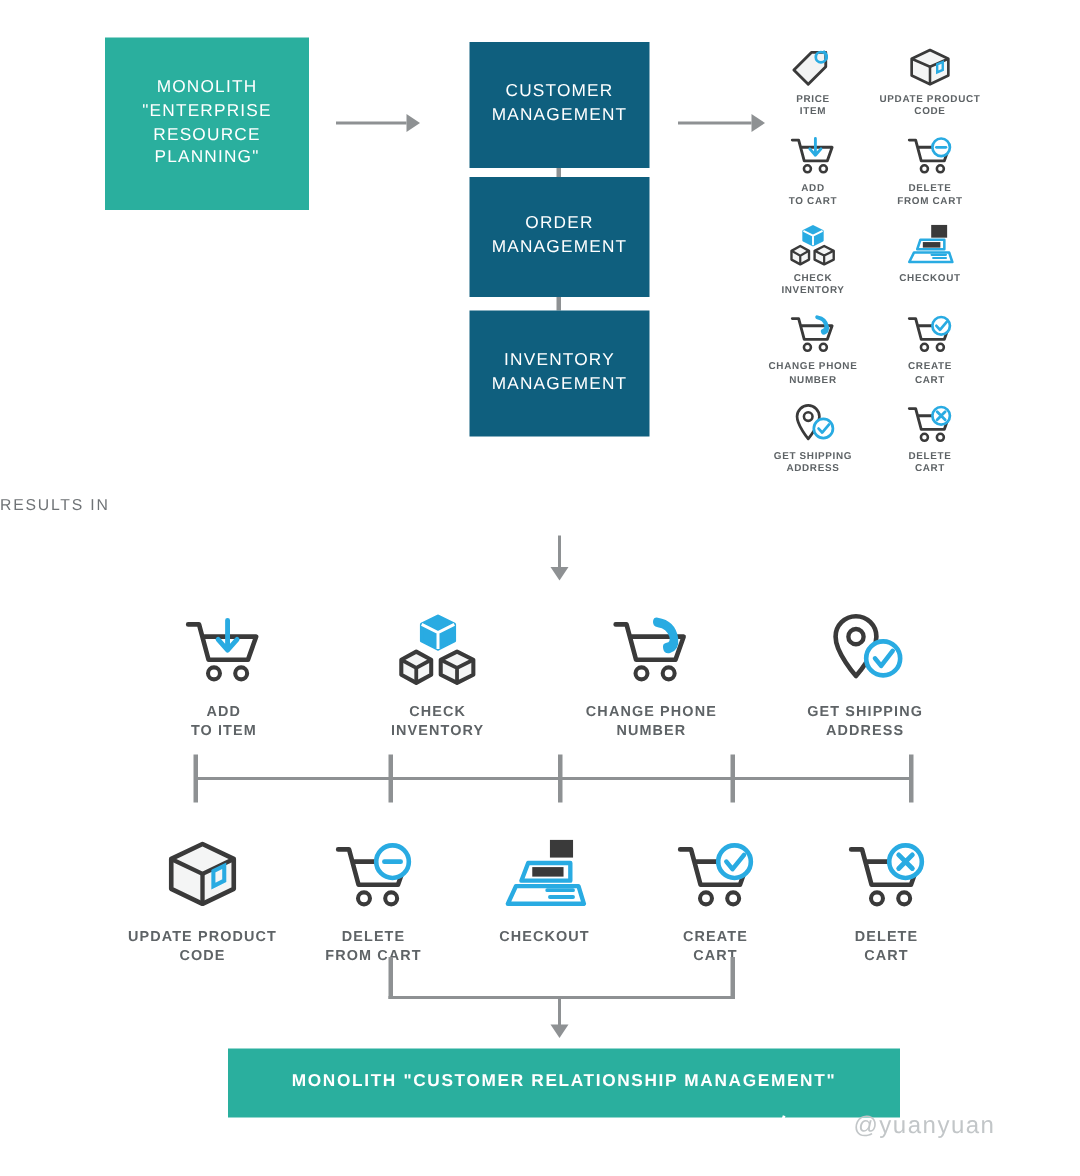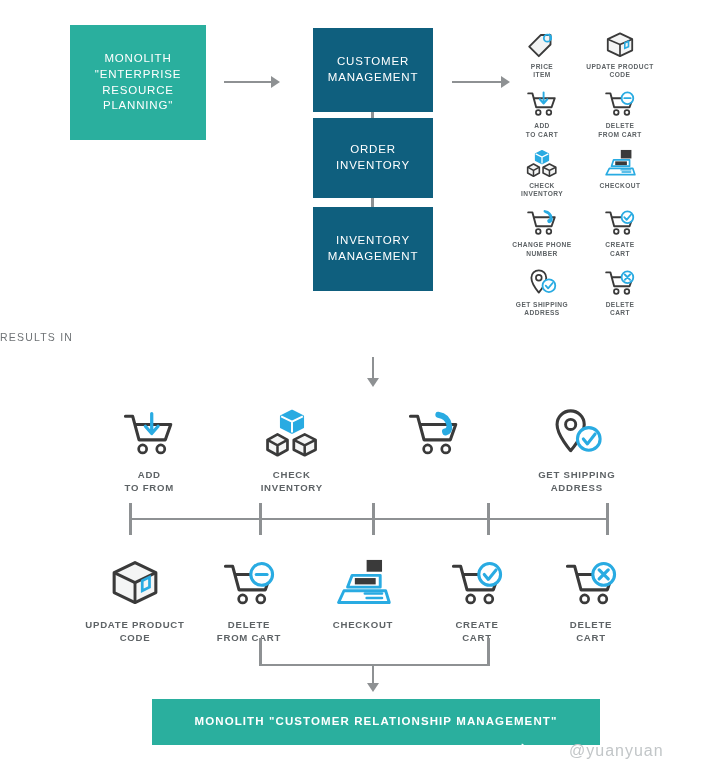--- a/index.html
+++ b/index.html
@@ -124,21 +124,21 @@
   </div>
 
   <div class="box mgmt-box" id="customer-box">
     <span style="white-space:pre-line">CUSTOMER
 MANAGEMENT</span>
   </div>
   <div class="conn vconn" style="left:371px; top:112px; height:6px;"></div>
 
   <div class="box mgmt-box" id="order-box">
     <span style="white-space:pre-line">ORDER
-INVENTORY</span>
+MANAGEMENT</span>
   </div>
   <div class="conn vconn" style="left:371px; top:198px; height:9px;"></div>
 
   <div class="box mgmt-box" id="inventory-box">
     <span style="white-space:pre-line">INVENTORY
 MANAGEMENT</span>
   </div>
 
   <div class="arrow-h" style="left:452px; top:76px; width:58px;">
     <div class="shaft" style="width:49px;"></div>
@@ -295,21 +295,21 @@
     <div class="bg-cell">
       <div class="glyph">
         <svg viewBox="0 0 64 58" width="58" height="53">
           <path d="M6 10 L14 10 L21 36 L50 36 L56 19 L17 19" fill="none" stroke="#3a3a3a" stroke-width="3.4" stroke-linejoin="round" stroke-linecap="round"></path>
           <circle cx="25" cy="46" r="4.4" fill="none" stroke="#3a3a3a" stroke-width="3"></circle>
           <circle cx="45" cy="46" r="4.4" fill="none" stroke="#3a3a3a" stroke-width="3"></circle>
           <path d="M35 7 L35 28 M28 21 L35 29 L42 21" fill="none" stroke="#29abe2" stroke-width="3.6" stroke-linecap="round" stroke-linejoin="round"></path>
         </svg>
       </div>
       <div class="cap">ADD
-TO FROM</div>
+TO ITEM</div>
     </div>
 
     <div class="bg-cell">
       <div class="glyph">
         <svg viewBox="0 0 64 58" width="58" height="53">
           <path d="M32 4 L44 10 L44 22 L32 28 L20 22 L20 10 Z" fill="#29abe2" stroke="#29abe2" stroke-width="2.6" stroke-linejoin="round"></path>
           <path d="M20 10 L32 16 L44 10 M32 16 L32 28" fill="none" stroke="#ffffff" stroke-width="2.2"></path>
           <path d="M16 30 L27 36 L27 47 L16 53 L5 47 L5 36 Z" fill="#f4f5f5" stroke="#3a3a3a" stroke-width="3" stroke-linejoin="round"></path>
           <path d="M5 36 L16 42 L27 36 M16 42 L16 53" fill="none" stroke="#3a3a3a" stroke-width="2.8"></path>
           <path d="M46 30 L58 36 L58 47 L46 53 L34 47 L34 36 Z" fill="#f4f5f5" stroke="#3a3a3a" stroke-width="3" stroke-linejoin="round"></path>
@@ -322,20 +322,22 @@
 
     <div class="bg-cell">
       <div class="glyph">
         <svg viewBox="0 0 64 58" width="58" height="53">
           <path d="M6 10 L14 10 L21 36 L50 36 L56 19 L17 19" fill="none" stroke="#3a3a3a" stroke-width="3.4" stroke-linejoin="round" stroke-linecap="round"></path>
           <circle cx="25" cy="46" r="4.4" fill="none" stroke="#3a3a3a" stroke-width="3"></circle>
           <circle cx="45" cy="46" r="4.4" fill="none" stroke="#3a3a3a" stroke-width="3"></circle>
           <path d="M37 5 q13 2 15 15 q1 9 -6 11 q-4 1 -5 -3 q-1 -4 2.5 -4.5 q3 -0.5 2 -4.5 q-2 -6 -8.5 -7 q-4 -0.6 -3.5 -4.5 q0.5 -3 3.5 -2.5 Z" fill="#29abe2"></path>
         </svg>
       </div>
+      <div class="cap">CHANGE PHONE
+NUMBER</div>
     </div>
 
     <div class="bg-cell">
       <div class="glyph">
         <svg viewBox="0 0 64 58" width="58" height="53">
           <path d="M25 4 a15 15 0 0 1 15 15 c0 12 -15 29 -15 29 s-15 -17 -15 -29 a15 15 0 0 1 15 -15 Z" fill="#ffffff" stroke="#3a3a3a" stroke-width="3.4" stroke-linejoin="round"></path>
           <circle cx="25" cy="19" r="5.6" fill="none" stroke="#3a3a3a" stroke-width="3.2"></circle>
           <circle cx="45" cy="35" r="12.5" fill="#ffffff" stroke="#29abe2" stroke-width="3.4"></circle>
           <path d="M39 35 L43.5 40.5 L52 29.5" fill="none" stroke="#29abe2" stroke-width="3.4" stroke-linecap="round" stroke-linejoin="round"></path>
         </svg>

